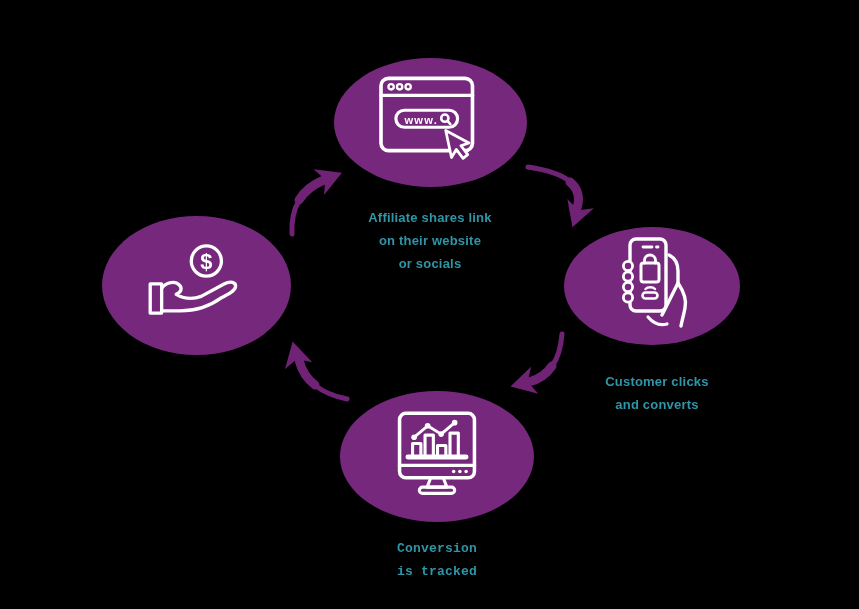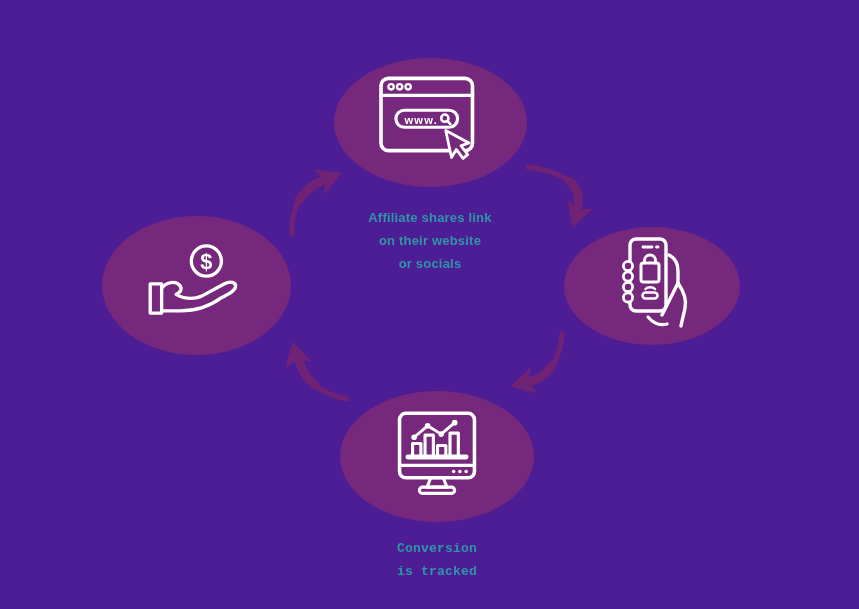--- a/index.html
+++ b/index.html
@@ -1,17 +1,17 @@
 <!DOCTYPE html>
 <html><head>
 <meta charset="utf-8">
 <style>
   html,body{margin:0;padding:0;background:#ffffff;}
   .canvas{
-    position:relative;width:859px;height:609px;background:#4c1d95;overflow:hidden;
+    position:relative;width:859px;height:609px;background:#000000;overflow:hidden;
     font-family:"Liberation Sans",sans-serif;
   }
   .ellipse{
     position:absolute;border-radius:50%;background:#76287D;
     display:flex;align-items:center;justify-content:center;
   }
   .step-label{
     position:absolute;width:210px;text-align:center;color:#2F95A7;
     font-weight:bold;font-size:13px;line-height:23px;white-space:pre-line;
     letter-spacing:0.2px;
@@ -83,20 +83,22 @@
       <circle cx="26" cy="54" r="4.6" fill="#76287D" stroke="#ffffff" stroke-width="2.8"></circle>
       <circle cx="26" cy="64.5" r="4.6" fill="#76287D" stroke="#ffffff" stroke-width="2.8"></circle>
       <g>
         <path class="stroke" d="M42.5,30 V27.5 A5.5,5.5 0 0 1 53.5,27.5 V30" stroke-width="2.8"></path>
         <rect class="stroke" x="39" y="30" width="18" height="19" rx="2.5" stroke-width="3"></rect>
       </g>
       <path class="stroke" d="M43.5,56 A5.5,3.5 0 0 1 53,56" stroke-width="2.4"></path>
       <rect class="stroke" x="40.5" y="59.5" width="15" height="6" rx="3" stroke-width="2.6"></rect>
     </svg>
   </div>
+  <div class="step-label" style="left:552px;top:370px;">Customer clicks
+and converts</div>
 
   <div class="ellipse" style="left:340px;top:391px;width:194px;height:131px;">
     <svg class="icon" width="104" height="104" viewBox="0 0 100 100">
       <rect class="stroke" x="14" y="8" width="72" height="62" rx="6" stroke-width="3.4"></rect>
       <path class="stroke" d="M14,58 L86,58" stroke-width="3.2"></path>
       <circle cx="66" cy="64" r="1.7" fill="#ffffff"></circle>
       <circle cx="72" cy="64" r="1.7" fill="#ffffff"></circle>
       <circle cx="78" cy="64" r="1.7" fill="#ffffff"></circle>
       <path class="stroke" d="M22,50 L78,50" stroke-width="4.6"></path>
       <g>

